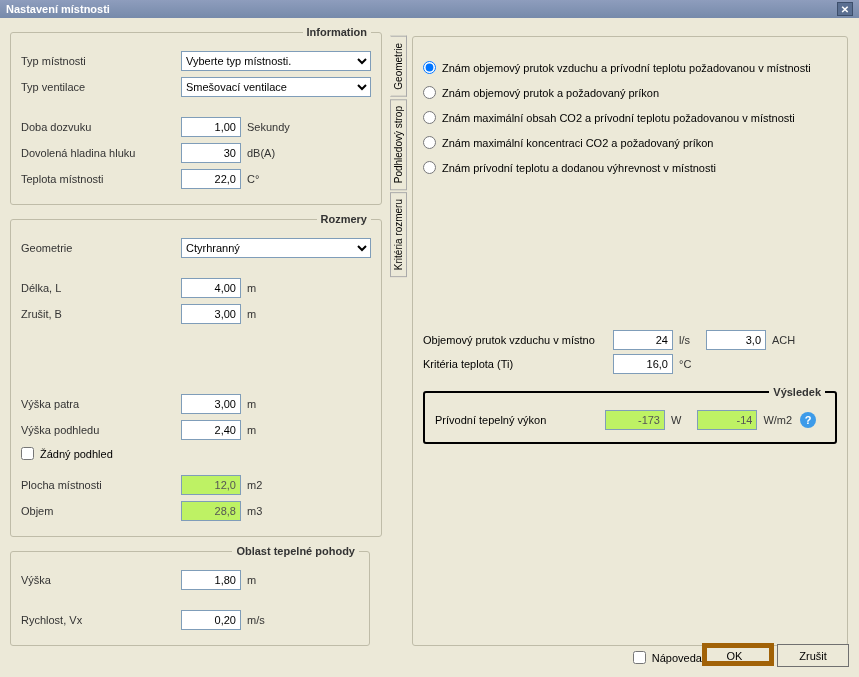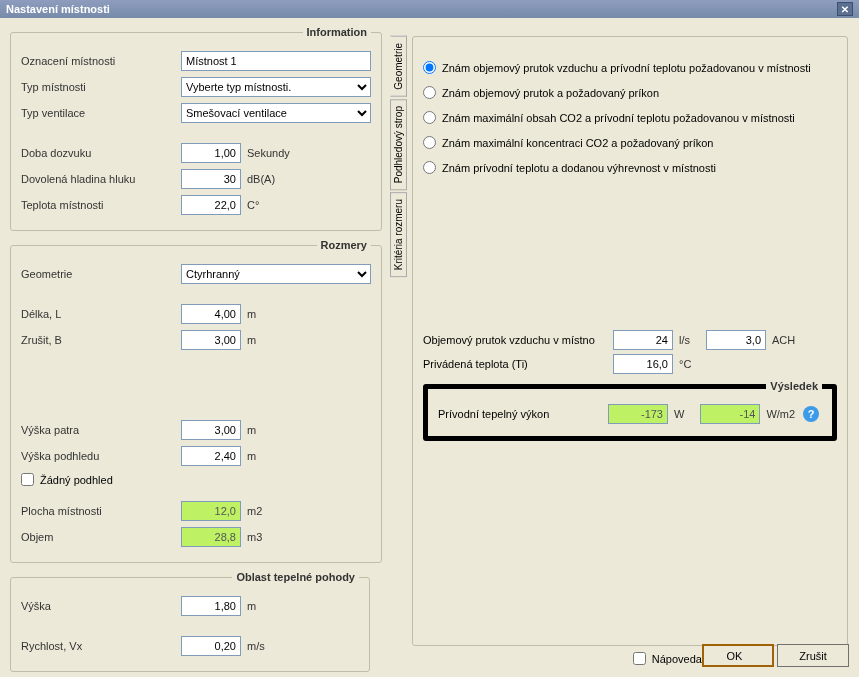--- a/index.html
+++ b/index.html
@@ -19,46 +19,42 @@
 .left-col { width: 360px; float: left; }
 .right-col { position: absolute; left: 390px; top: 18px; width: 458px; }
 .vtab-strip { position: absolute; left: 390px; top: 18px; width: 20px; height: 620px; }
 .vtab { writing-mode: vertical-rl; transform: rotate(180deg); border: 1px solid #aaa; background: #ece9d8; padding: 6px 2px; font-size: 10px; margin-bottom: 2px; cursor: pointer; text-align: center; }
 .vtab.active { background: #ece9d8; border-right: 1px solid #ece9d8; }
 .right-frame { border: 1px solid #bfbca8; border-radius: 3px; margin-left: 22px; padding: 12px 10px; height: 610px; position: relative; }
 .radio-row { display: flex; align-items: center; margin: 12px 0; }
 .radio-row input { margin-right: 6px; }
 .bottom-bar { position: absolute; bottom: 10px; left: 10px; right: 10px; display: flex; justify-content: flex-end; align-items: center; }
 .btn { min-width: 72px; height: 23px; border: 1px solid #707070; background: #ece9d8; cursor: pointer; font-size: 11px; padding: 2px 14px; }
-.btn.default { border: 2px solid #a16207; padding-left: 7px; }
+.btn.default { border: 5px solid #a16207; padding-left: 7px; }
 .chk-row { display: flex; align-items: center; margin-top: 6px; }
 .chk-row input { margin-right: 6px; }
-.result-frame { border: 5px solid #000000; border-radius: 3px; padding: 8px 10px; margin-top: 6px; }
+.result-frame { border: 2px solid #000000; border-radius: 3px; padding: 8px 10px; margin-top: 12px; }
 .right-field-row { display: flex; align-items: center; margin: 4px 0; }
 .rlbl { width: 190px; }
 .help-ico { width: 16px; height: 16px; border-radius: 8px; background: #3d9be9; color: #fff; display: inline-flex; align-items: center; justify-content: center; font-weight: bold; margin-left: 8px; cursor: pointer; }
 </style>
 </head>
 <body>
 
 <div class="titlebar">
   <span>Nastavení místnosti</span>
   <span class="close-x">✕</span>
 </div>
 
 <div class="content">
 
   <div class="left-col">
 
     <fieldset>
       <legend>Information</legend>
-      <div class="row">
-        <span class="lbl">Oznacení místnosti</span>
-        <input class="txt-long" value="Místnost 1" style="">
-      </div>
       <div class="row">
         <span class="lbl">Typ místnosti</span>
         <select class="sel"><option>Vyberte typ místnosti.</option></select>
       </div>
       <div class="row">
         <span class="lbl">Typ ventilace</span>
         <select class="sel"><option>Smešovací ventilace</option></select>
       </div>
       <div style="height:10px"></div>
       <div class="row">
@@ -174,21 +170,21 @@
 
       <div class="right-field-row">
         <span class="rlbl">Objemový prutok vzduchu v místno</span>
         <input class="txt" value="24" style="">
         <span class="unit">l/s</span>
         <span style="width:16px"></span>
         <input class="txt" value="3,0" style="">
         <span class="unit">ACH</span>
       </div>
       <div class="right-field-row">
-        <span class="rlbl">Privádená teplota (Ti)</span>
+        <span class="rlbl">Kritéria teplota (Ti)</span>
         <input class="txt" value="16,0" style="">
         <span class="unit">°C</span>
       </div>
 
       <fieldset class="result-frame">
         <legend>Výsledek</legend>
         <div class="right-field-row">
           <span class="rlbl" style="width:170px">Prívodní tepelný výkon</span>
           <input class="txt txt-ro" readonly="" value="-173" style="">
           <span class="unit">W</span>

